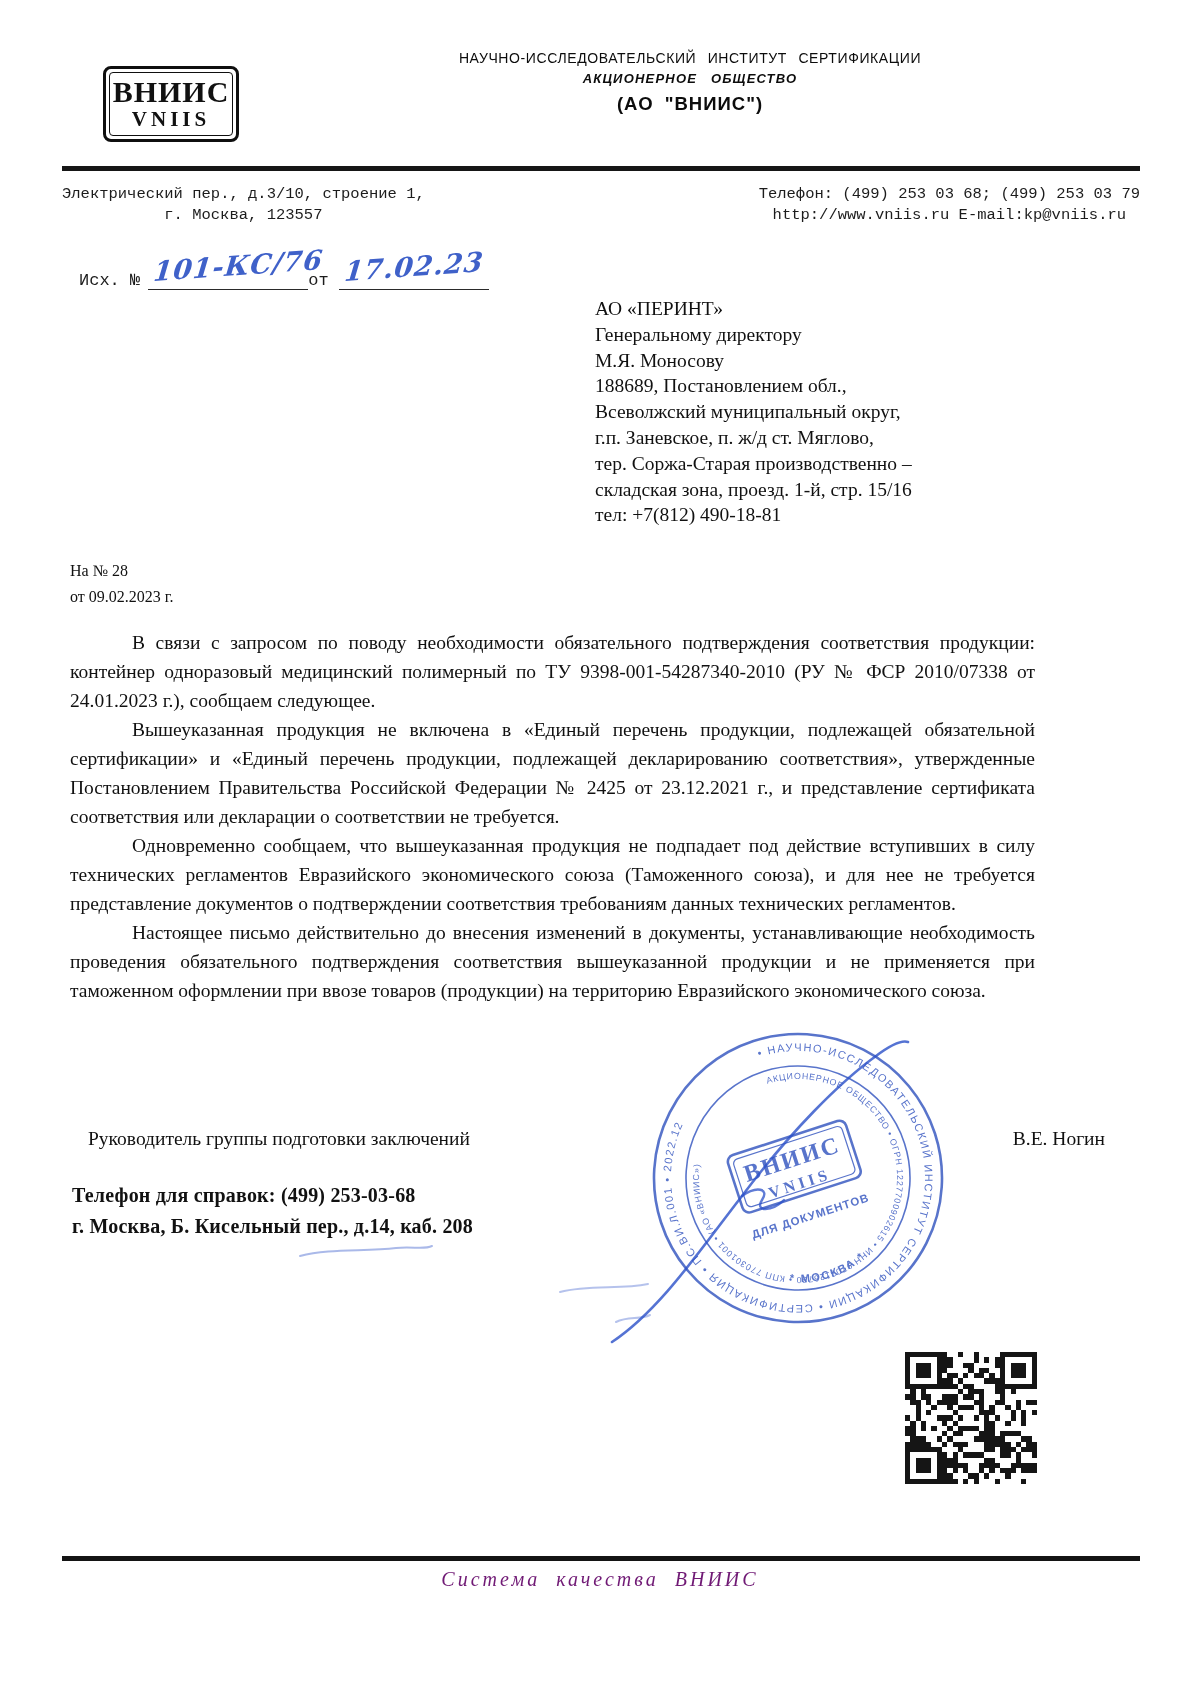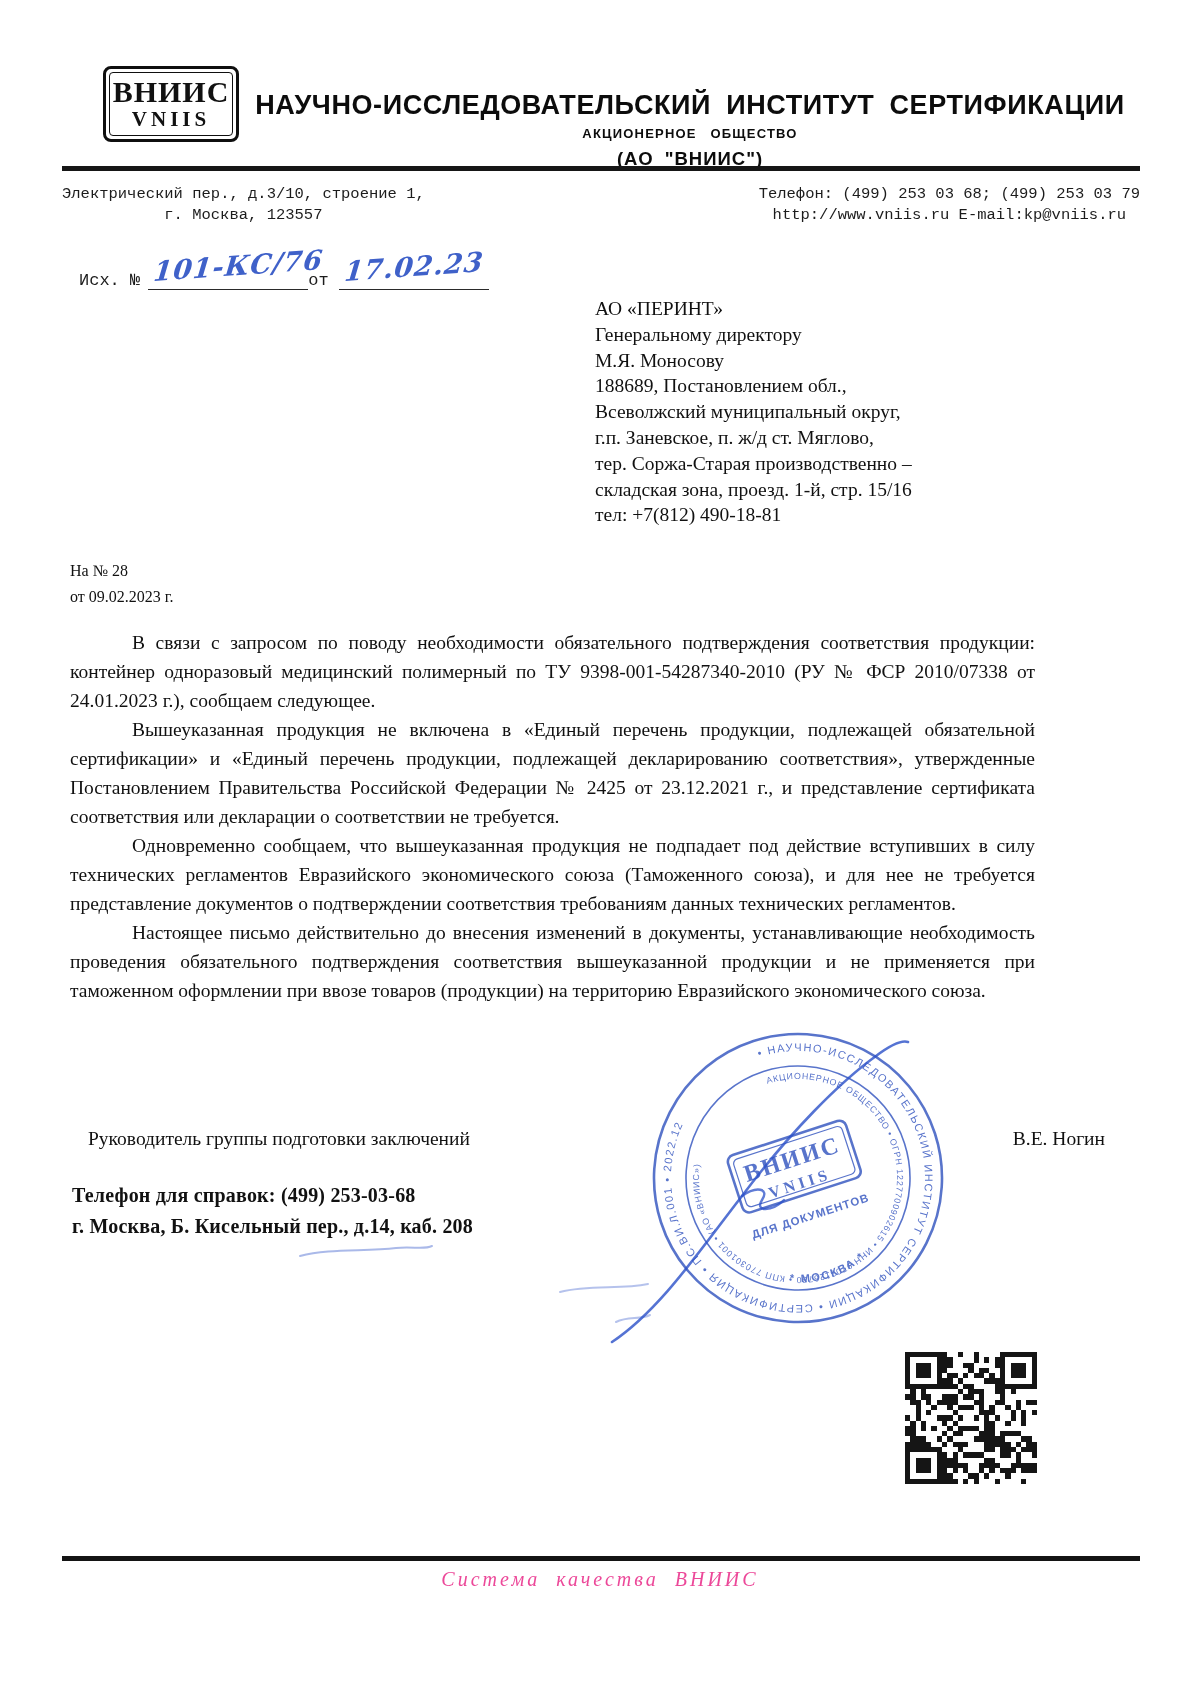--- a/index.html
+++ b/index.html
@@ -21,22 +21,22 @@
     width:100%;height:100%;border:1.5px solid #0f0f0f;border-radius:4px;
     display:flex;flex-direction:column;align-items:center;justify-content:center;
     box-sizing:border-box;
   }
   .logo-ru{font-weight:bold;font-size:30px;letter-spacing:1px;line-height:30px;}
   .logo-en{font-weight:bold;font-size:21px;letter-spacing:4px;line-height:24px;}
   .header-text{
     position:absolute;left:250px;right:70px;top:50px;text-align:center;
     font-family:"Liberation Sans", sans-serif;color:#0c0c0c;
   }
-  .h-title{font-size:27px;font-weight:bold;letter-spacing:0.6px;word-spacing:7px;margin-top:40px;}
-  .h-sub{font-size:13px;font-weight:bold;letter-spacing:1.2px;word-spacing:9px;margin-top:5px;}
+  .h-title{font-size:14px;font-weight:normal;letter-spacing:0.6px;word-spacing:7px;}
+  .h-sub{font-size:13px;font-weight:bold;letter-spacing:1.2px;word-spacing:9px;margin-top:5px;font-style:italic;}
   .h-org{font-size:18.5px;font-weight:bold;letter-spacing:1px;word-spacing:5px;margin-top:7px;}
   .head-rule{
     position:absolute;left:62px;right:60px;top:166px;height:5px;background:#161616;
     border-bottom:6px solid #fff;box-shadow:0 8px 0 -6.5px #161616;
   }
   
   .contacts{
     position:absolute;left:62px;right:60px;top:184px;
     display:flex;justify-content:space-between;
     font-family:"Liberation Mono", monospace;font-size:15.5px;line-height:21px;color:#1c1c1c;align-items:center;
@@ -100,21 +100,21 @@
     position:absolute;left:905px;top:1352px;width:132px;height:132px;
     display:grid;grid-template-columns:repeat(25,1fr);grid-template-rows:repeat(25,1fr);
     background:#fff;
   }
   .qr div{background:transparent;}
   .qr div.qd{background:#151515;}
   
   .foot-rule{position:absolute;left:62px;right:60px;top:1556px;height:4.5px;background:#141414;}
   .foot-text{
     position:absolute;left:0;right:0;top:1568px;text-align:center;
-    font-style:italic;font-size:20px;letter-spacing:3px;word-spacing:8px;color:#ec4899;
+    font-style:italic;font-size:20px;letter-spacing:3px;word-spacing:8px;color:#701a75;
   }
 </style>
 </head>
 <body>
 
 <div class="page">
 
   <div class="logo-box">
     <div class="logo-inner">
       <div class="logo-ru">ВНИИС</div>

